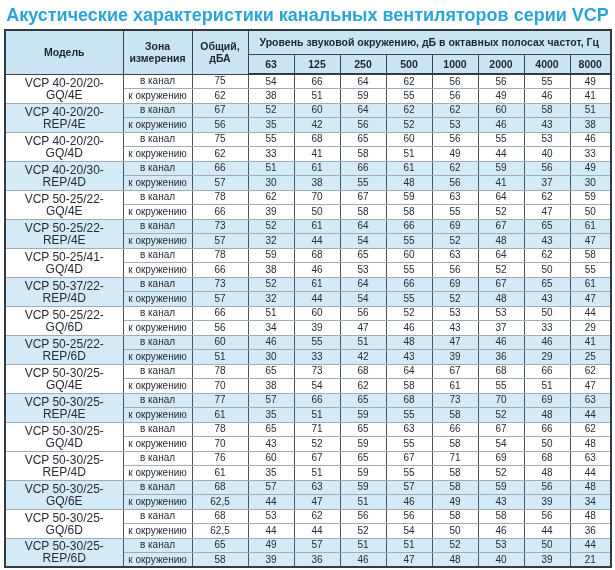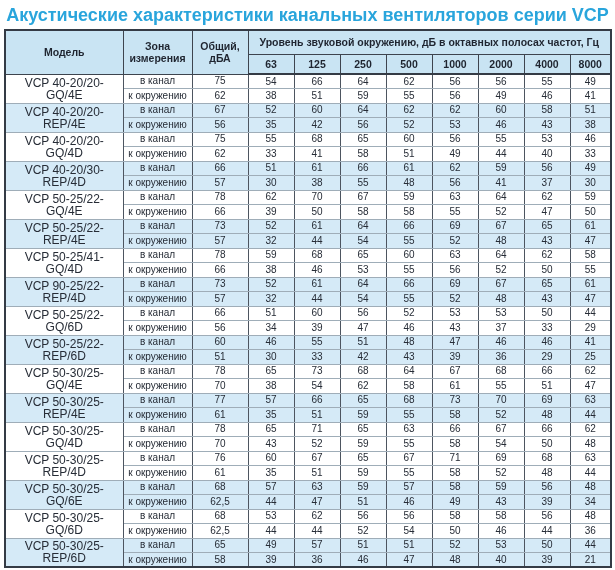--- a/index.html
+++ b/index.html
@@ -271,21 +271,21 @@
         <td class="band">38</td>
         <td class="band">46</td>
         <td class="band">53</td>
         <td class="band">55</td>
         <td class="band">56</td>
         <td class="band">52</td>
         <td class="band">50</td>
         <td class="band">55</td>
       </tr>
       <tr class="group-start shaded">
-        <td class="model" rowspan="2">VCP 90-25/22-REP/4D</td>
+        <td class="model" rowspan="2">VCP 50-37/22-REP/4D</td>
         <td class="zone">в канал</td>
         <td class="total">73</td>
         <td class="band">52</td>
         <td class="band">61</td>
         <td class="band">64</td>
         <td class="band">66</td>
         <td class="band">69</td>
         <td class="band">67</td>
         <td class="band">65</td>
         <td class="band">61</td>

